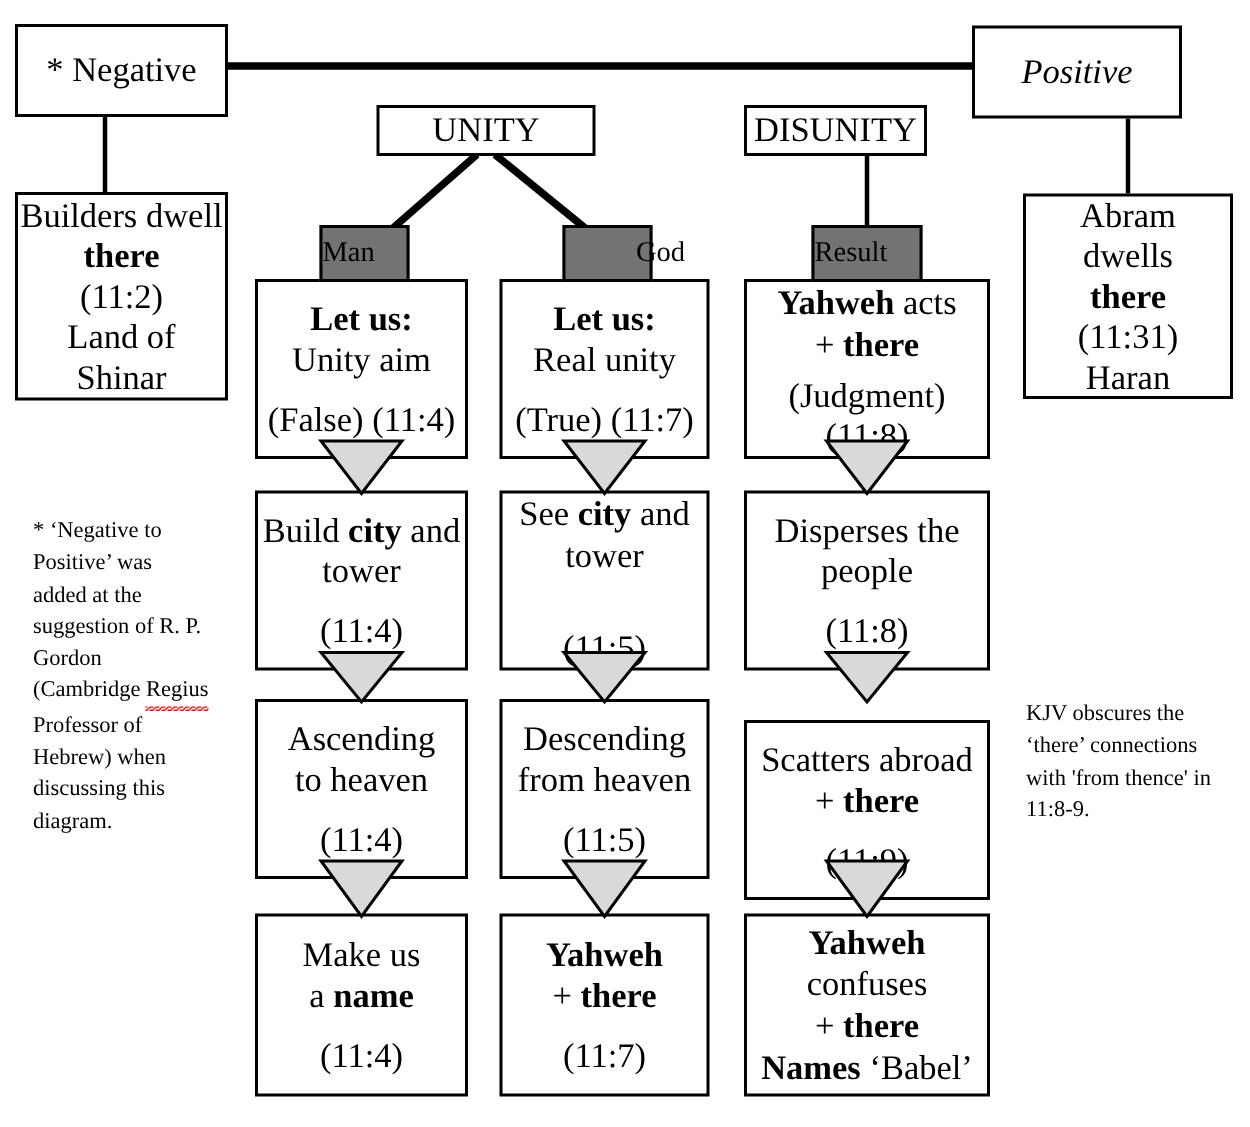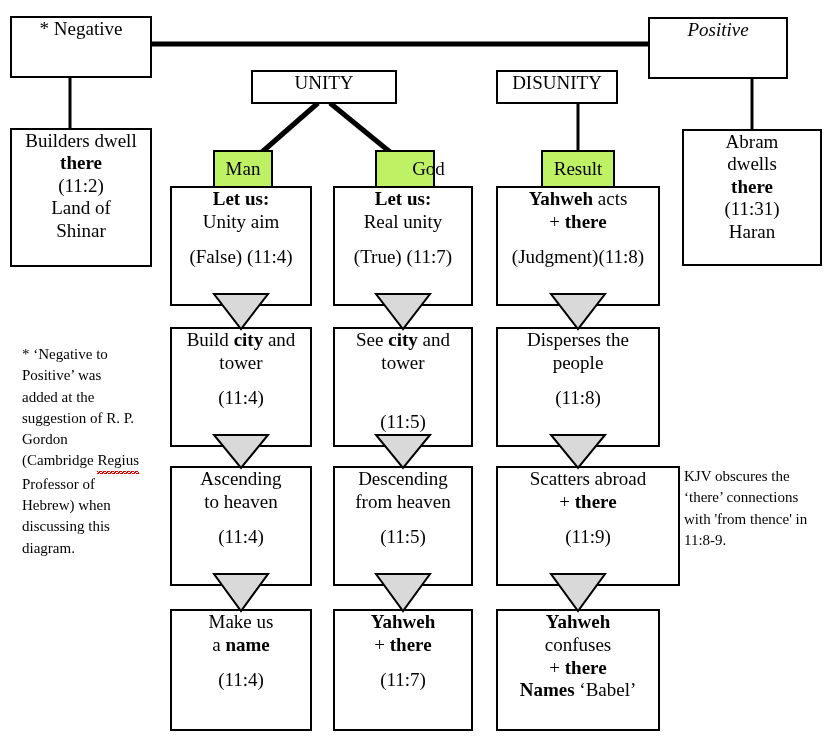--- a/index.html
+++ b/index.html
@@ -18,33 +18,34 @@
     overflow: hidden;
   }
   .box {
     position: absolute;
     box-sizing: border-box;
     border: 2px solid #000000;
     background: #ffffff;
     display: flex;
     flex-direction: column;
     align-items: center;
+    justify-content: center;
     text-align: center;
     line-height: 1.18;
-    font-size: 19px;
+    font-size: 23px;
     z-index: 5;
   }
   .cap {
     position: absolute;
     box-sizing: border-box;
     border: 2px solid #000000;
-    background: #bef264;
+    background: #737373;
     display: flex;
     align-items: center;
-    justify-content: center;
+    justify-content: flex-start;
     text-align: center;
     font-size: 19px;
     z-index: 9;
   }
   .b { font-weight: bold; }
   .note {
     position: absolute;
     font-size: 15px;
     line-height: 1.42;
     text-align: left;
@@ -207,21 +208,21 @@
         <div>(Judgment)(11:8)</div>
       </div>
       <div class="box" style="left: 496px; top: 327px; width: 164px; height: 120px;">
         <div style="text-align: center;">
           <div class="row-line"><span>Disperses the</span></div>
           <div class="row-line"><span>people</span></div>
         </div>
         <div class="gap"></div>
         <div>(11:8)</div>
       </div>
-      <div class="box" style="left: 496px; top: 466px; width: 184px; height: 120px;">
+      <div class="box" style="left: 496px; top: 480px; width: 164px; height: 120px;">
         <div style="text-align: center;">
           <div class="row-line"><span>Scatters abroad</span></div>
           <div class="row-line"><span>+ </span><span class="b">there</span></div>
         </div>
         <div class="gap"></div>
         <div>(11:9)</div>
       </div>
       <div class="box" style="left: 496px; top: 609px; width: 164px; height: 122px;">
         <div style="text-align: center;">
           <div class="row-line"><span class="b">Yahweh</span></div>

